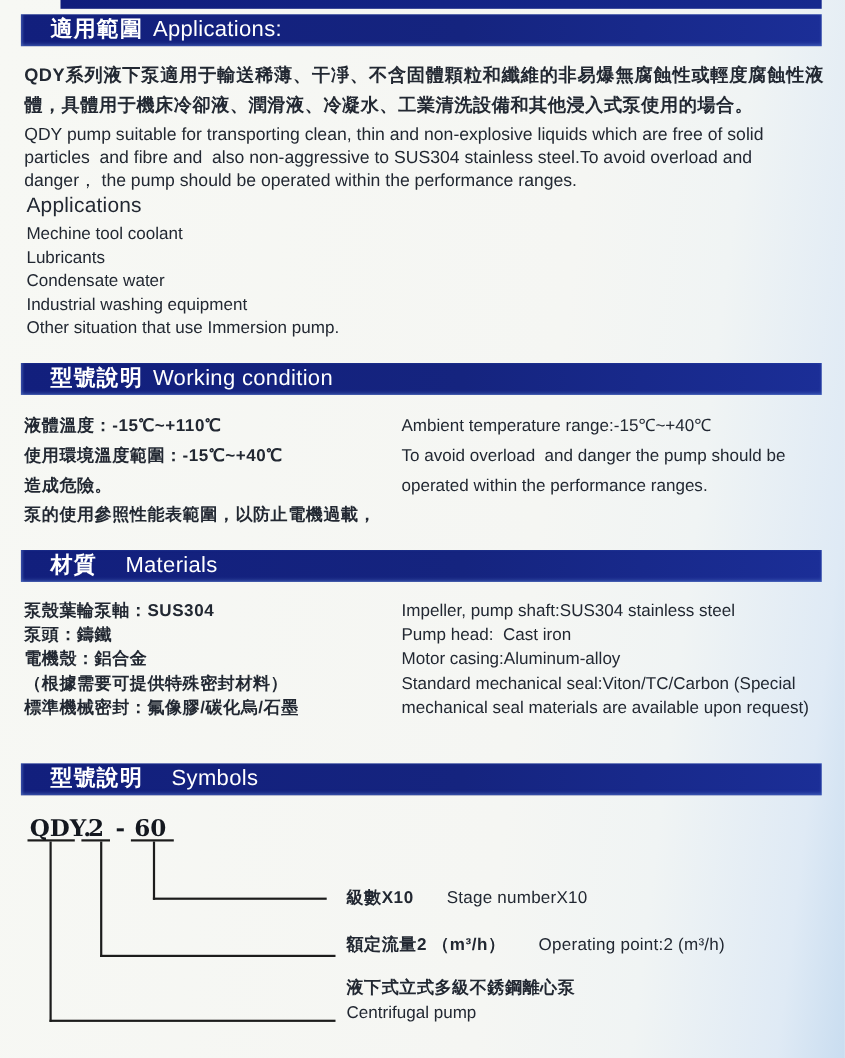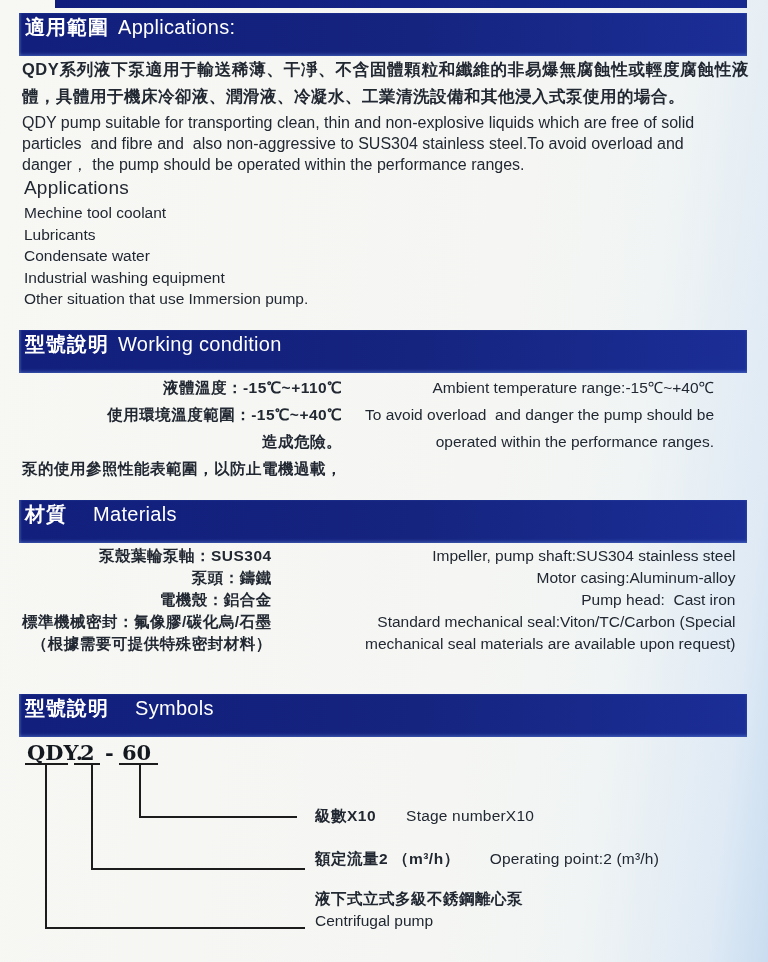--- a/index.html
+++ b/index.html
@@ -11,40 +11,40 @@
   }
   .page{
     position:relative;width:768px;height:962px;overflow:hidden;
     background:linear-gradient(97deg,#f7f8f4 0%,#f5f6f3 62%,#f0f4f4 78%,#dfeaf5 93%,#c9ddf0 100%);
   }
   .top-strip{
     position:absolute;left:55px;top:0;width:692px;height:8px;
     background:linear-gradient(90deg,#101d7c,#16298e);
   }
   .bar{
-    position:absolute;left:19px;width:728px;height:43px;
+    position:absolute;left:19px;width:728px;height:29px;
     background:linear-gradient(92deg,#121f7d 0%,#15247f 55%,#1b2e97 100%);
     box-shadow:inset 0 -2px 3px rgba(110,150,225,.35), inset 2px 0 2px rgba(110,150,225,.28);
-    color:#ffffff;line-height:29px;padding-left:6px;box-sizing:border-box;
+    color:#ffffff;line-height:29px;padding-left:27px;box-sizing:border-box;
     font-size:20px;white-space:nowrap;
   }
   .bar .zh{font-weight:700;letter-spacing:1px;}
   .bar .en{font-weight:400;margin-left:9px;letter-spacing:.3px;}
   .bar .en.wide{margin-left:26px;}
   .zhtext{font-weight:600;letter-spacing:.5px;}
   .abs{position:absolute;}
   .para-zh{
     left:22px;top:56px;width:727px;font-size:16.5px;line-height:27px;
     text-align:justify;
   }
   .para-en{left:22px;top:112px;width:728px;font-size:16px;line-height:21px;white-space:pre-wrap;}
   .subhead{left:24px;top:177px;font-size:19px;letter-spacing:.2px;}
   .app-list{left:24px;top:202px;font-size:15.5px;line-height:21.5px;}
   .app-list div{height:21.5px;}
-  .col{font-size:15.5px;text-align:right;}
+  .col{font-size:15.5px;}
   .col div{height:27px;line-height:27px;white-space:pre;}
   .col.mat div{height:22px;line-height:22px;}
   .wc-zh{left:22px;top:374px;}
   .wc-en{left:365px;top:374px;font-weight:400;}
   .mat-zh{left:22px;top:545px;}
   .mat-en{left:365px;top:545px;font-weight:400;}
   .model{
     font-family:"DejaVu Serif", serif;font-weight:700;font-size:21px;color:#14181f;
   }
   .uline{position:absolute;height:2px;background:#1c1c1c;top:763px;}
@@ -96,27 +96,27 @@
   </div>
 
   <div class="bar" style="top:500px;">
     <span class="zh">材質</span><span class="en wide">Materials</span>
   </div>
 
   <div class="abs col mat mat-zh zhtext">
     <div>泵殼葉輪泵軸：SUS304</div>
     <div>泵頭：鑄鐵</div>
     <div>電機殼：鋁合金</div>
+    <div>（根據需要可提供特殊密封材料）</div>
     <div>標準機械密封：氟像膠/碳化烏/石墨</div>
-    <div>（根據需要可提供特殊密封材料）</div>
   </div>
   <div class="abs col mat mat-en">
     <div>Impeller, pump shaft:SUS304 stainless steel</div>
+    <div>Pump head:  Cast iron</div>
     <div>Motor casing:Aluminum-alloy</div>
-    <div>Pump head:  Cast iron</div>
     <div>Standard mechanical seal:Viton/TC/Carbon (Special</div>
     <div>mechanical seal materials are available upon request)</div>
   </div>
 
   <div class="bar" style="top:694px;">
     <span class="zh">型號說明</span><span class="en wide">Symbols</span>
   </div>
 
   <div class="abs model" style="left:27px;top:740px;">QDY.</div>
   <div class="abs model" style="left:80px;top:740px;">2</div>

